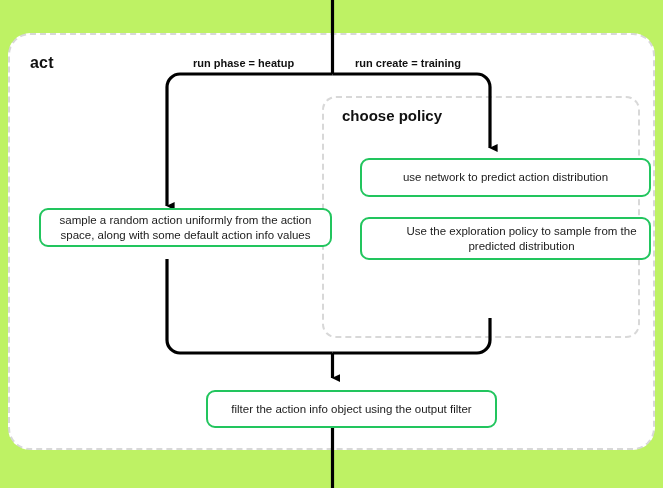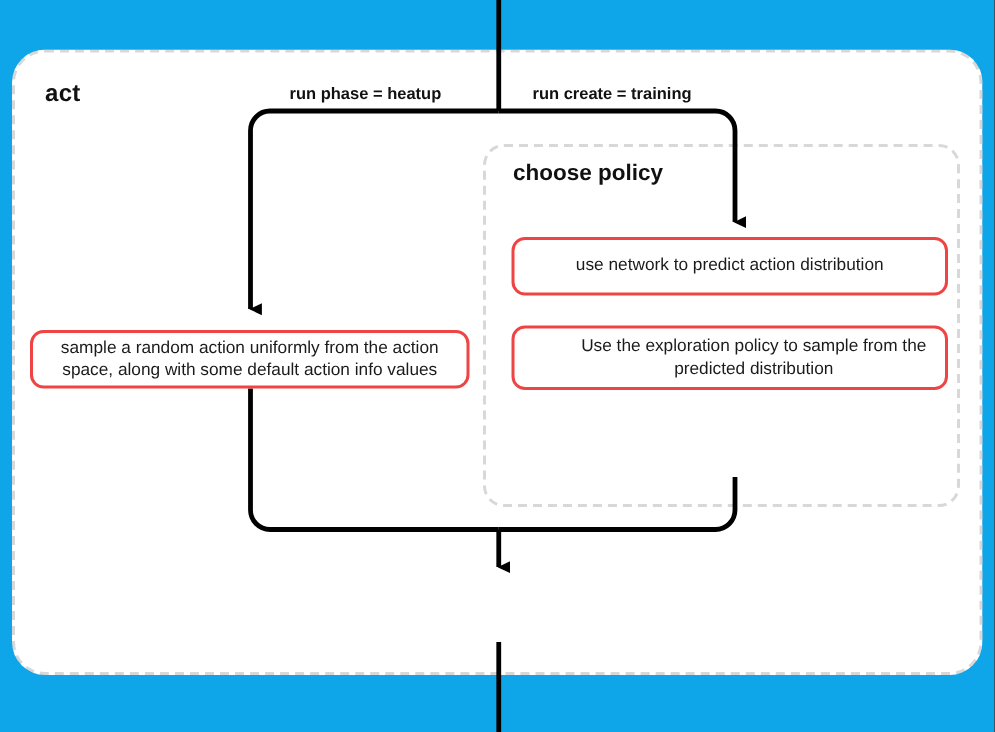--- a/index.html
+++ b/index.html
@@ -4,21 +4,21 @@
 <style>
   html, body {
     margin: 0;
     padding: 0;
     background: #000000;
   }
   #canvas {
     position: relative;
     width: 663px;
     height: 488px;
-    background: #0ea5e9;
+    background: #bef264;
     overflow: hidden;
     font-family: "Liberation Sans", sans-serif;
   }
   
   #act-container {
     position: absolute;
     left: 8px;
     top: 33px;
     width: 647px;
     height: 417px;
@@ -55,33 +55,34 @@
     width: 130px;
     font-size: 15px;
     font-weight: bold;
     color: #111111;
     line-height: 22px;
   }
   
   .node {
     position: absolute;
     background: #ffffff;
-    border: 2px solid #ef4444;
+    border: 2px solid #22c55e;
     border-radius: 9px;
     box-sizing: border-box;
     display: flex;
     align-items: center;
     justify-content: center;
     text-align: center;
     color: #1b1b1b;
     font-size: 11.5px;
     line-height: 15px;
     padding: 2px 8px;
+    margin-left: 19px;
   }
-  #node-sample   { left: 20px;  top: 220px; width: 293px; height: 39px; }
+  #node-sample   { left: 20px;  top: 208px; width: 293px; height: 39px; }
   #node-usenet   { left: 341px; top: 158px; width: 291px; height: 39px; }
   #node-explore  { left: 341px; top: 217px; width: 291px; height: 43px; padding-left: 40px; }
   #node-create   { left: 341px; top: 275px; width: 291px; height: 43px; }
   #node-filter   { left: 187px; top: 390px; width: 291px; height: 38px; }
 
   
   .edge-label {
     position: absolute;
     font-size: 11px;
     font-weight: bold;
@@ -134,14 +135,15 @@
 
   <div id="act-label">act</div>
   <div id="choose-label">choose policy</div>
 
   <div class="edge-label" id="label-heatup">run phase = heatup</div>
   <div class="edge-label" id="label-training">run create = training</div>
 
   <div class="node" id="node-sample">sample a random action uniformly from the action space, along with some default action info values</div>
   <div class="node" id="node-usenet">use network to predict action distribution</div>
   <div class="node" id="node-explore">Use the exploration policy to sample from the predicted distribution</div>
+  <div class="node" id="node-filter">filter the action info object using the output filter</div>
 
 </div>
 
 </body></html>

